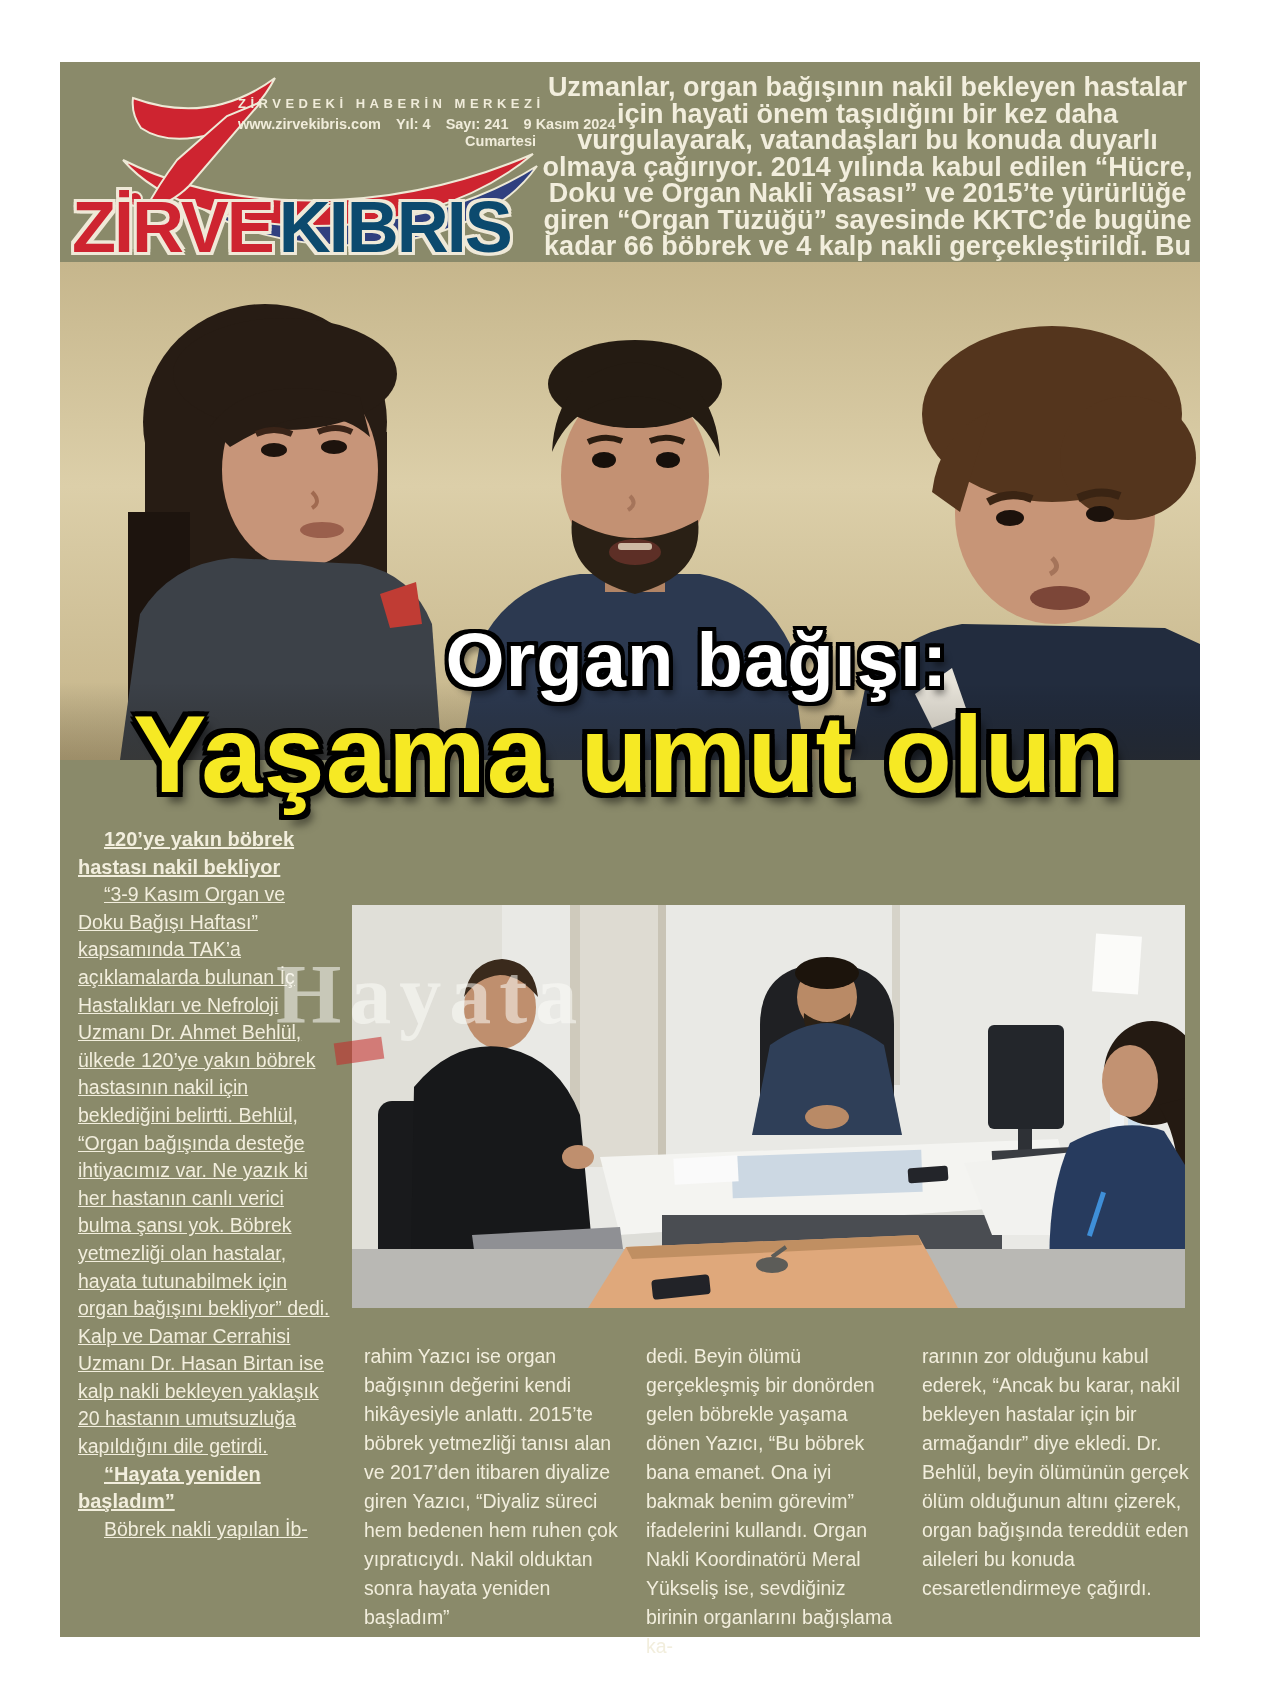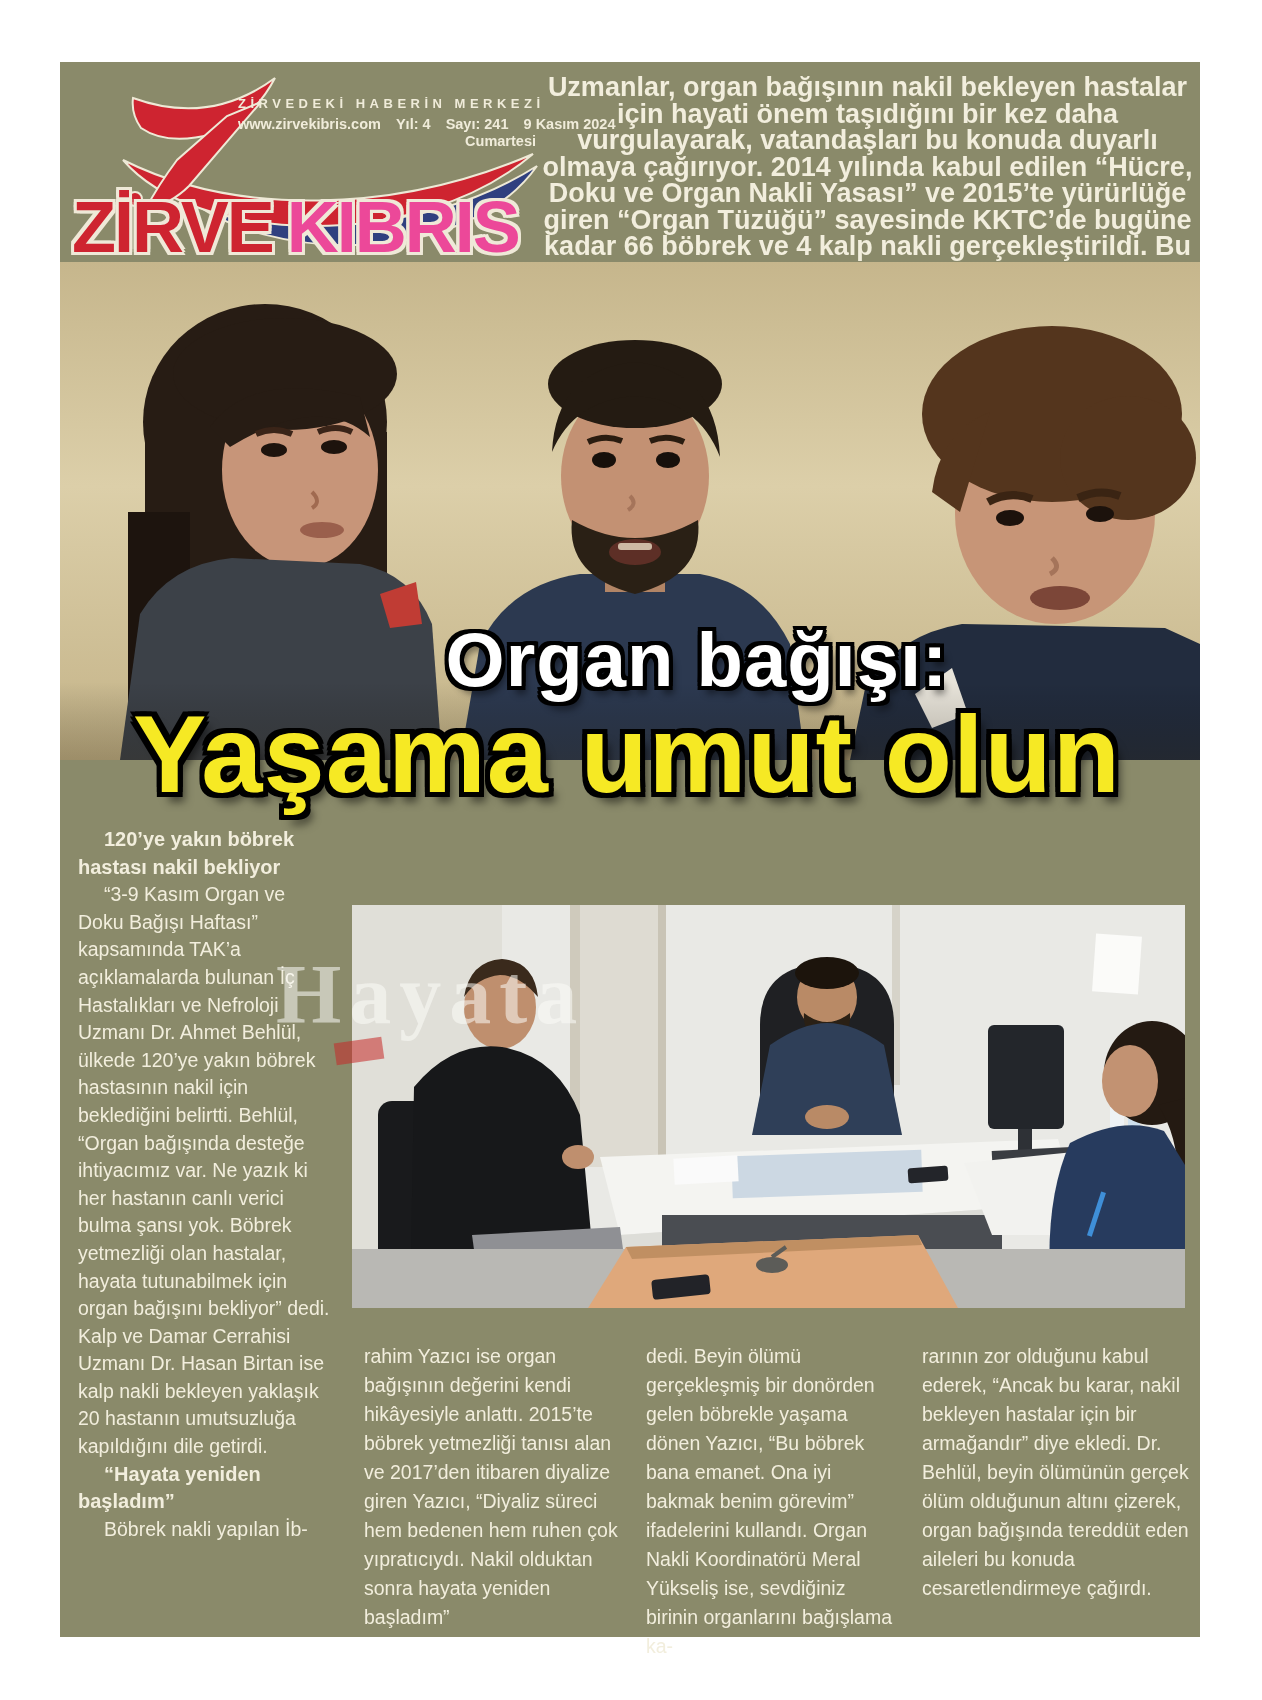--- a/index.html
+++ b/index.html
@@ -12,21 +12,21 @@
   .mast-text{position:absolute;left:238px;top:96px;width:298px;text-align:right;color:#f0ecda;}
   .tagline{font-size:13px;font-weight:bold;letter-spacing:4.5px;white-space:nowrap;}
   .mast-info{font-size:14.5px;font-weight:bold;margin-top:5px;white-space:nowrap;}
   .mast-info span{margin-left:11px;}
   .mast-day{font-size:14.5px;font-weight:bold;margin-top:1px;}
   .wordmark{position:absolute;left:72px;top:186px;font-size:72px;font-weight:bold;letter-spacing:-2px;
             white-space:nowrap;
             text-shadow:-3px -3px 0 #efe9d8,3px -3px 0 #efe9d8,-3px 3px 0 #efe9d8,3px 3px 0 #efe9d8,
                         -3px 0 0 #efe9d8,3px 0 0 #efe9d8,0 -3px 0 #efe9d8,0 3px 0 #efe9d8;}
   .wm-red{color:#ce2430;}
-  .wm-blue{color:#ec4899;margin-left:14px;}
+  .wm-blue{color:#0c4a6e;margin-left:6px;}
 
   
   .intro{position:absolute;left:540px;top:74px;width:655px;color:#f2eedd;
          font-size:27px;line-height:26.5px;font-weight:bold;text-align:center;}
 
   
   .photo-top{position:absolute;left:60px;top:262px;width:1140px;height:498px;overflow:hidden;}
   .photo-mid{position:absolute;left:352px;top:905px;width:833px;height:403px;overflow:hidden;}
   .photo-top svg,.photo-mid svg{display:block;}
 
@@ -44,21 +44,21 @@
 
   
   .watermark{position:absolute;left:276px;top:946px;z-index:3;font-family:"Liberation Serif",serif;
              font-size:84px;font-weight:bold;letter-spacing:8px;color:rgba(252,252,248,0.55);}
   .wm-chip{position:absolute;left:335px;top:1040px;width:48px;height:22px;
            background:rgba(198,40,40,0.55);transform:rotate(-8deg);z-index:2;}
 
   
   .col{position:absolute;color:#f2eedd;font-size:19.5px;line-height:27.6px;text-align:left;}
   .col p{margin:0;}
-  .col p.ind{text-indent:26px;}
+  .col p.ind{text-indent:26px;text-decoration:underline;}
   .col .subhead{font-weight:bold;font-size:20px;}
   .col1{left:78px;top:826px;width:256px;}
   .col2{left:364px;top:1342px;width:254px;line-height:29px;}
   .col3{left:646px;top:1342px;width:254px;line-height:29px;}
   .col4{left:922px;top:1342px;width:268px;line-height:29px;}
 </style>
 </head>
 <body>
 
 <div class="page">

